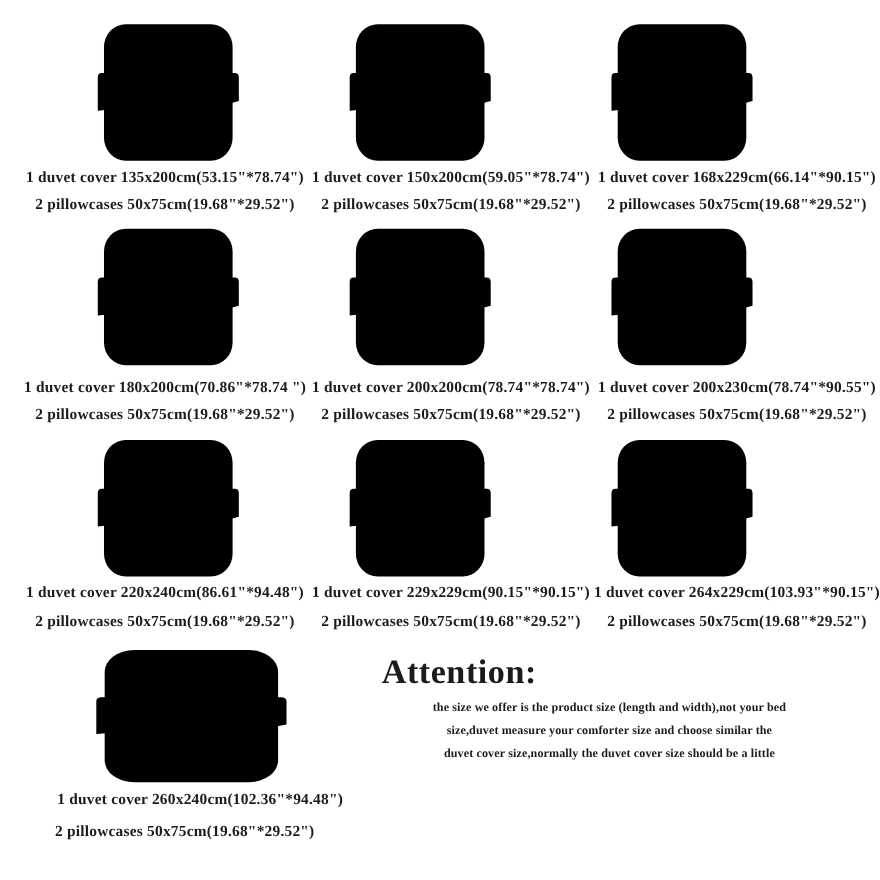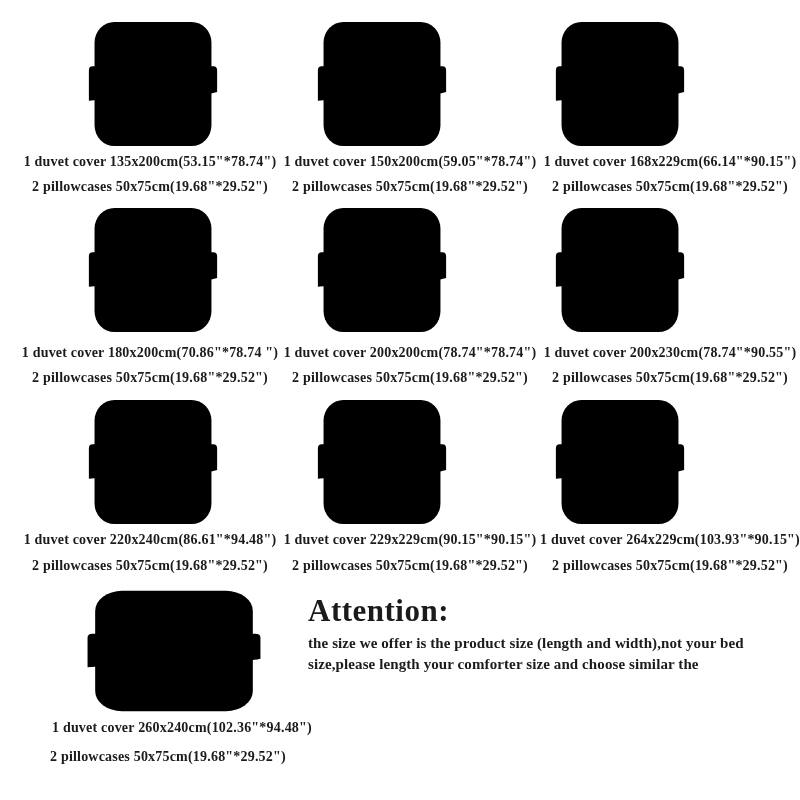--- a/index.html
+++ b/index.html
@@ -62,26 +62,28 @@
   .bottom-cell .pillow-line { margin-left: 30px; margin-top: 12px; }
   .attention {
     flex: 1 1 auto;
     padding-left: 8px;
   }
   .attention-title {
     font-size: 31px;
     line-height: 34px;
     margin-top: 6px;
     letter-spacing: 0.5px;
+    margin-left: 39px;
   }
   .attention-line {
-    font-size: 15px;
+    font-size: 11px;
     line-height: 21px;
     white-space: nowrap;
     letter-spacing: 0.1px;
+    text-align: center;
   }
   .attention-body { margin-top: 5px; }
 </style>
 </head>
 <body>
 
 <svg width="0" height="0" style="position:absolute" aria-hidden="true">
   <defs>
     <g id="bedsym">
       <rect class="body" x="8" y="3" width="124" height="126" rx="21"></rect>
@@ -171,18 +173,19 @@
       <svg class="bed bed-wide" viewBox="0 0 140 132" preserveAspectRatio="none">
           <use href="#bedsym"></use>
         </svg>
       <div class="size-line duvet-line">1 duvet cover 260x240cm(102.36"*94.48")</div>
       <div class="size-line pillow-line">2 pillowcases 50x75cm(19.68"*29.52")</div>
     </div>
     <div class="attention">
       <div class="attention-title">Attention:</div>
       <div class="attention-body">
         <div class="attention-line">the size we offer is the product size (length and width),not your bed</div>
-        <div class="attention-line">size,please length your comforter size and choose similar the</div>
+        <div class="attention-line">size,duvet measure your comforter size and choose similar the</div>
+        <div class="attention-line">duvet cover size,normally the duvet cover size should be a little</div>
       </div>
     </div>
   </div>
 
 </div>
 
 </body></html>

